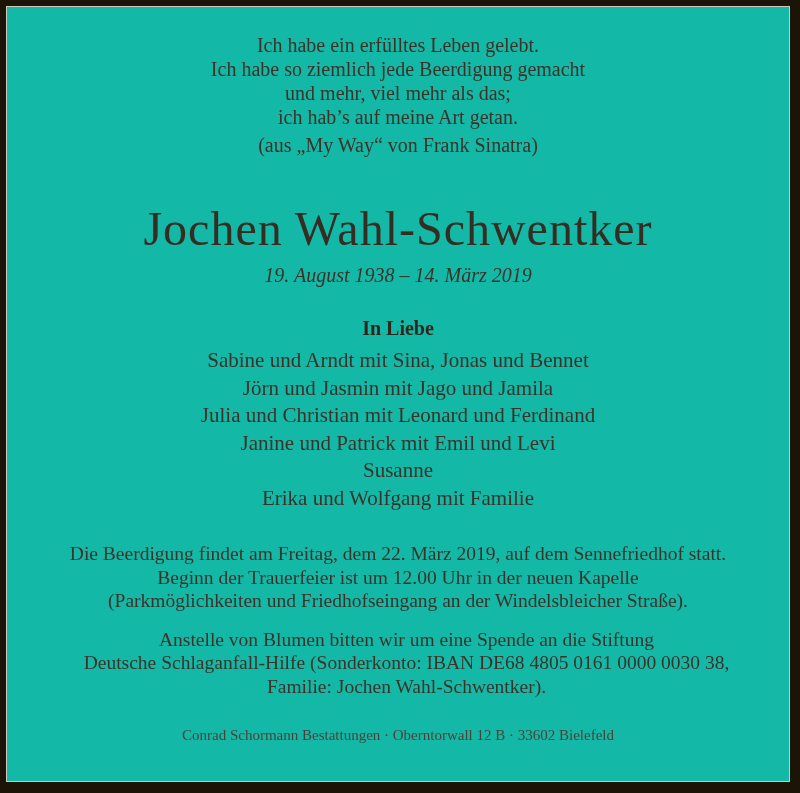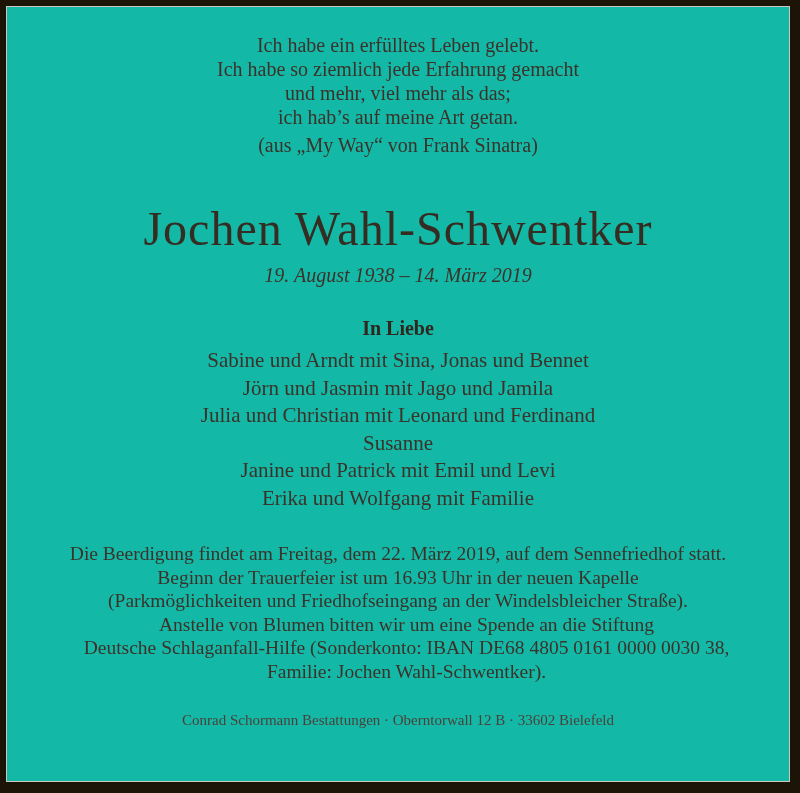--- a/index.html
+++ b/index.html
@@ -61,62 +61,63 @@
     font-size: 21px;
     line-height: 27.5px;
   }
   .funeral-info {
     margin-top: 30px;
     font-size: 19.5px;
     line-height: 23.5px;
     text-align: center;
   }
   .donation-info {
+    margin-top: 15px;
     font-size: 19.5px;
     line-height: 23.5px;
     padding-left: 17px;
   }
   .footer-line {
     margin-top: 27px;
     font-size: 15px;
     line-height: 20px;
     color: #4a423a;
   }
 </style>
 </head>
 <body>
 
 <div class="frame">
   <div class="page">
 
     <div class="quote">
       <div>Ich habe ein erfülltes Leben gelebt.</div>
-      <div>Ich habe so ziemlich jede Erfahrung gemacht</div>
+      <div>Ich habe so ziemlich jede Beerdigung gemacht</div>
       <div>und mehr, viel mehr als das;</div>
       <div>ich hab’s auf meine Art getan.</div>
     </div>
     <div class="quote-attribution">(aus „My Way“ von Frank Sinatra)</div>
 
     <div class="deceased-name">Jochen Wahl-Schwentker</div>
     <div class="deceased-dates">19. August 1938 – 14. März 2019</div>
 
     <div class="family-heading">In Liebe</div>
 
     <div class="family-list">
       <div>Sabine und Arndt mit Sina, Jonas und Bennet</div>
       <div>Jörn und Jasmin mit Jago und Jamila</div>
       <div>Julia und Christian mit Leonard und Ferdinand</div>
+      <div>Janine und Patrick mit Emil und Levi</div>
       <div>Susanne</div>
-      <div>Janine und Patrick mit Emil und Levi</div>
       <div>Erika und Wolfgang mit Familie</div>
     </div>
 
     <div class="funeral-info">
       <div>Die Beerdigung findet am Freitag, dem 22. März 2019, auf dem Sennefriedhof statt.</div>
-      <div>Beginn der Trauerfeier ist um 16.93 Uhr in der neuen Kapelle</div>
+      <div>Beginn der Trauerfeier ist um 12.00 Uhr in der neuen Kapelle</div>
       <div>(Parkmöglichkeiten und Friedhofseingang an der Windelsbleicher Straße).</div>
     </div>
 
     <div class="donation-info">
       <div>Anstelle von Blumen bitten wir um eine Spende an die Stiftung</div>
       <div>Deutsche Schlaganfall-Hilfe (Sonderkonto: IBAN DE68 4805 0161 0000 0030 38,</div>
       <div>Familie: Jochen Wahl-Schwentker).</div>
     </div>
 
     <div class="footer-line">Conrad Schormann Bestattungen · Oberntorwall 12 B · 33602 Bielefeld</div>

